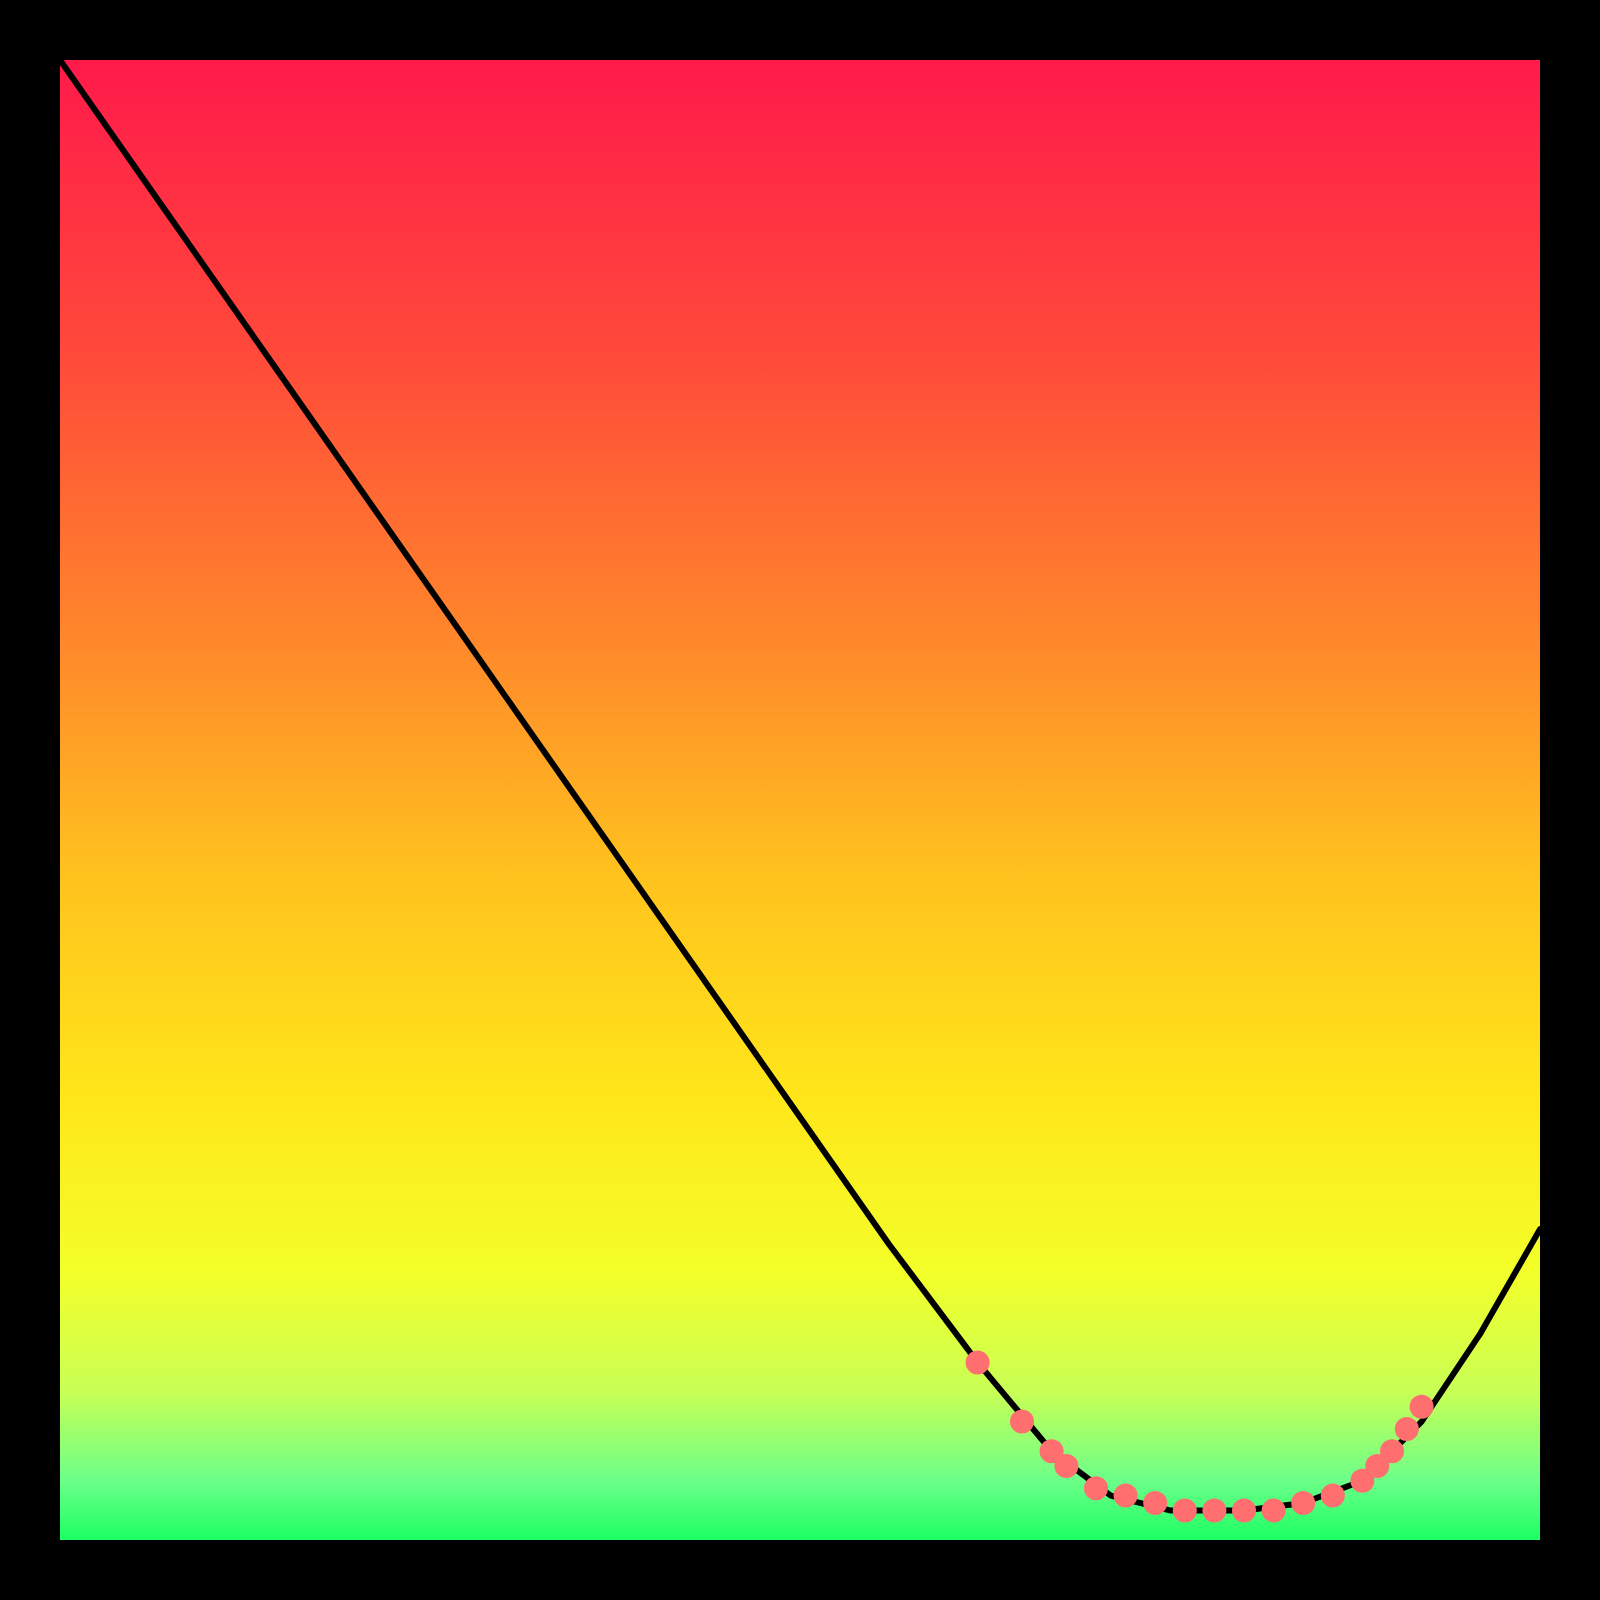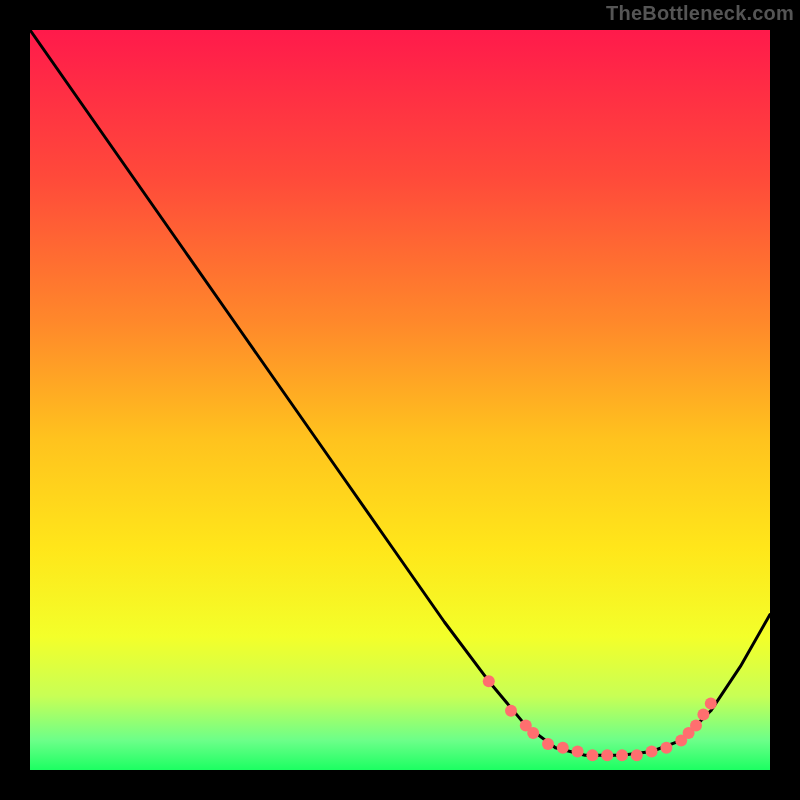--- a/index.html
+++ b/index.html
@@ -38,21 +38,20 @@
   svg.plot {
     display: block;
     width: 100%;
     height: 100%;
   }
 </style>
 </head>
 <body>
 
 <div class="frame">
-  <div class="watermark">TheBottleneck.com</div>
   <div class="plot-wrap">
     <svg class="plot" viewBox="0 0 740 740">
       <defs>
         <linearGradient id="bg-grad" x1="0" y1="0" x2="0" y2="1">
             <stop offset="0%" stop-color="#ff1a4b"></stop>
             <stop offset="20%" stop-color="#ff4a3a"></stop>
             <stop offset="40%" stop-color="#ff8a2a"></stop>
             <stop offset="55.00000000000001%" stop-color="#ffc21e"></stop>
             <stop offset="70%" stop-color="#ffe61a"></stop>
             <stop offset="82%" stop-color="#f3ff2a"></stop>

